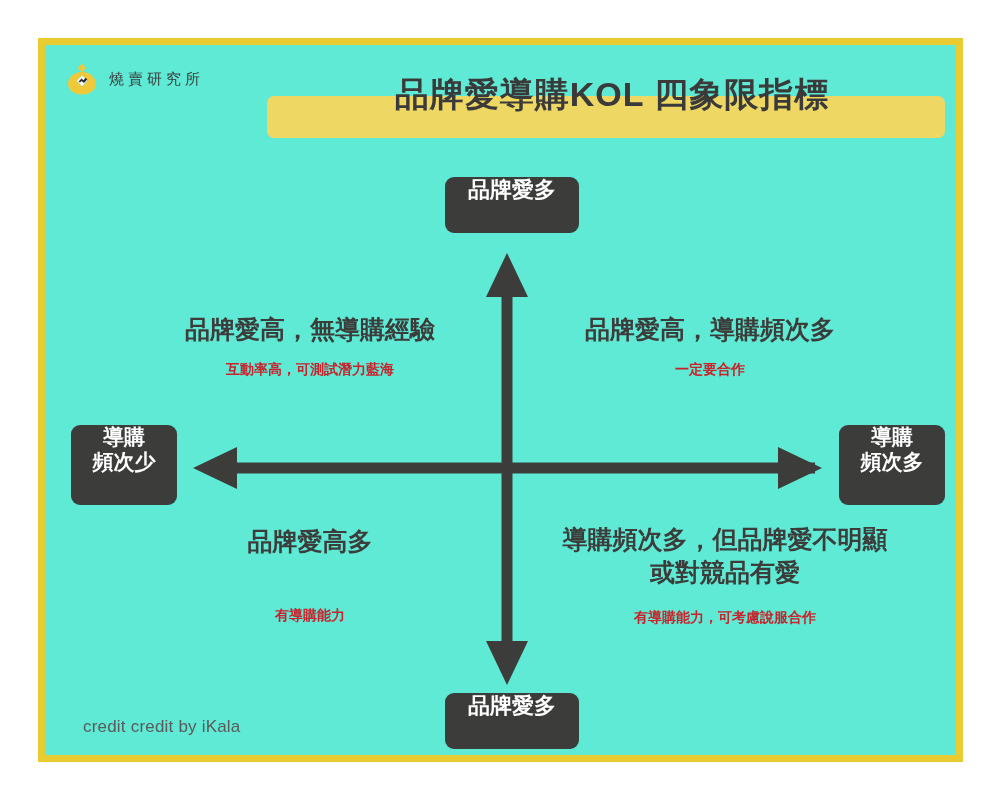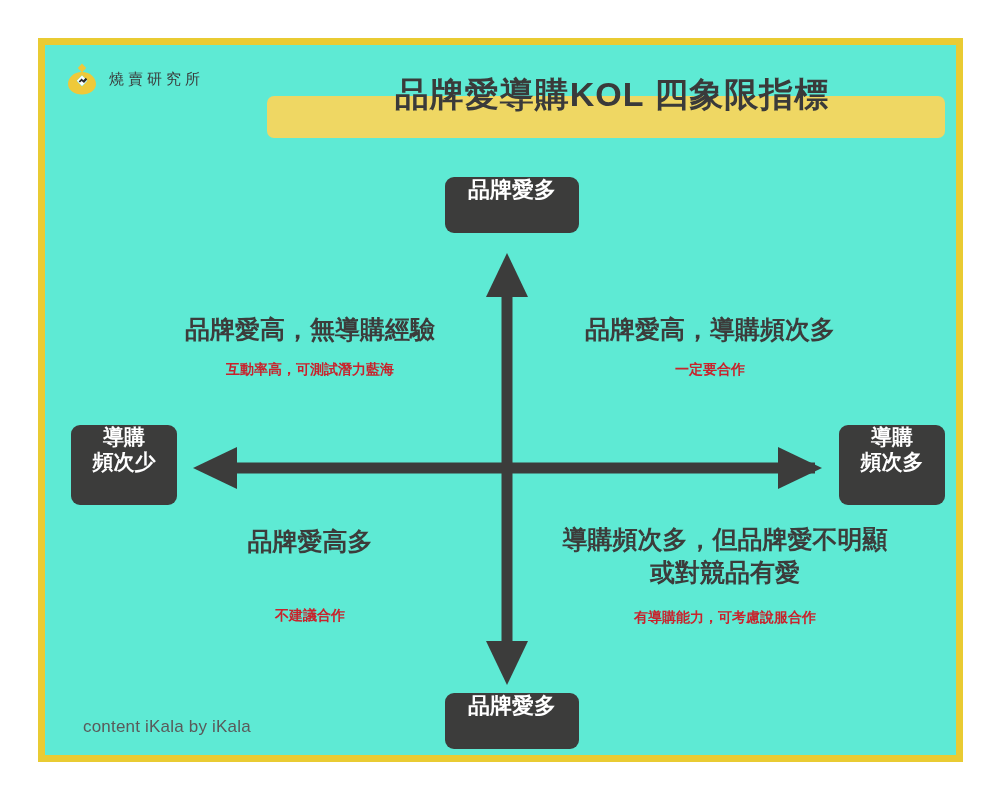--- a/index.html
+++ b/index.html
@@ -195,24 +195,24 @@
     <div class="quad-sub">互動率高，可測試潛力藍海</div>
   </div>
 
   <div class="quad" id="quad-tr">
     <div class="quad-title">品牌愛高，導購頻次多</div>
     <div class="quad-sub">一定要合作</div>
   </div>
 
   <div class="quad" id="quad-bl">
     <div class="quad-title">品牌愛高多</div>
-    <div class="quad-sub">不建議合作</div>
+    <div class="quad-sub">有導購能力</div>
   </div>
 
   <div class="quad" id="quad-br">
     <div class="quad-title">導購頻次多，但品牌愛不明顯
 或對競品有愛</div>
     <div class="quad-sub">有導購能力，可考慮說服合作</div>
   </div>
 
-  <div id="credit">content iKala by iKala</div>
+  <div id="credit">credit credit by iKala</div>
 
 </div>
 
 </body></html>

